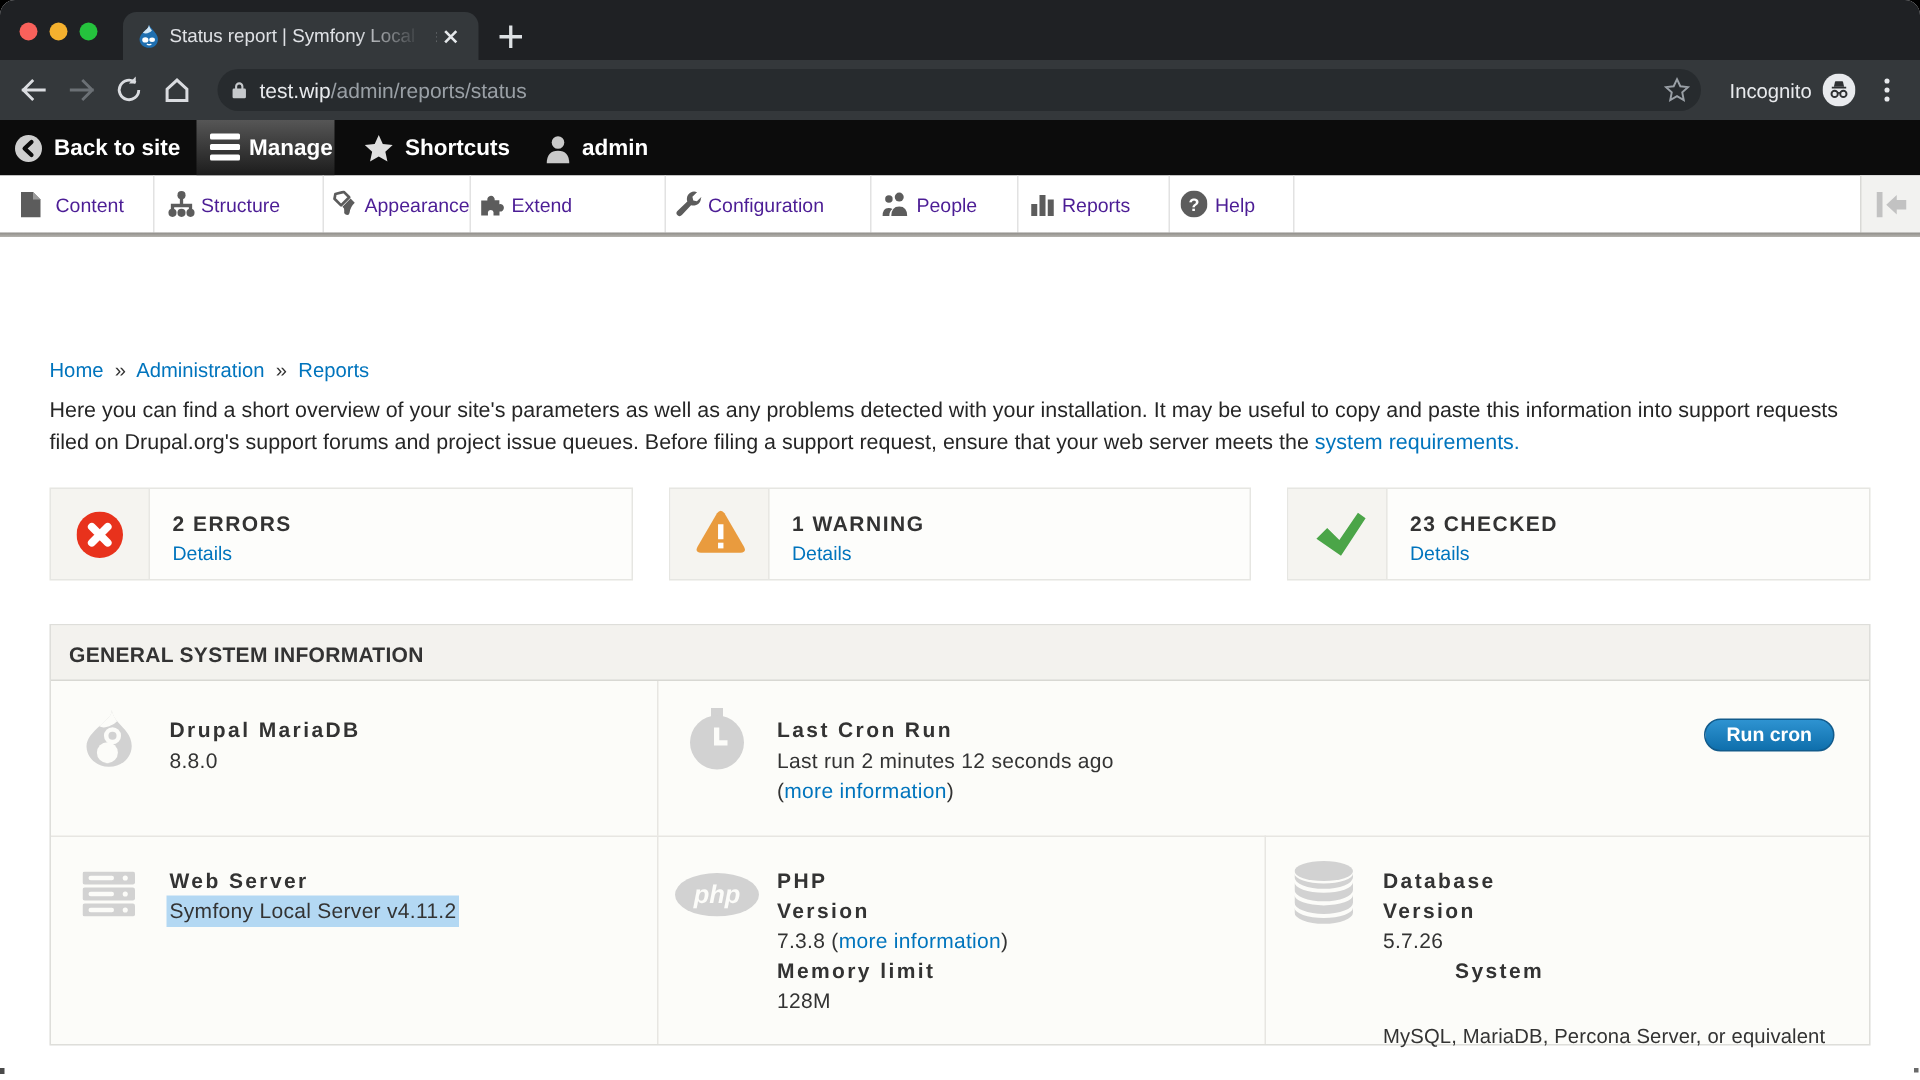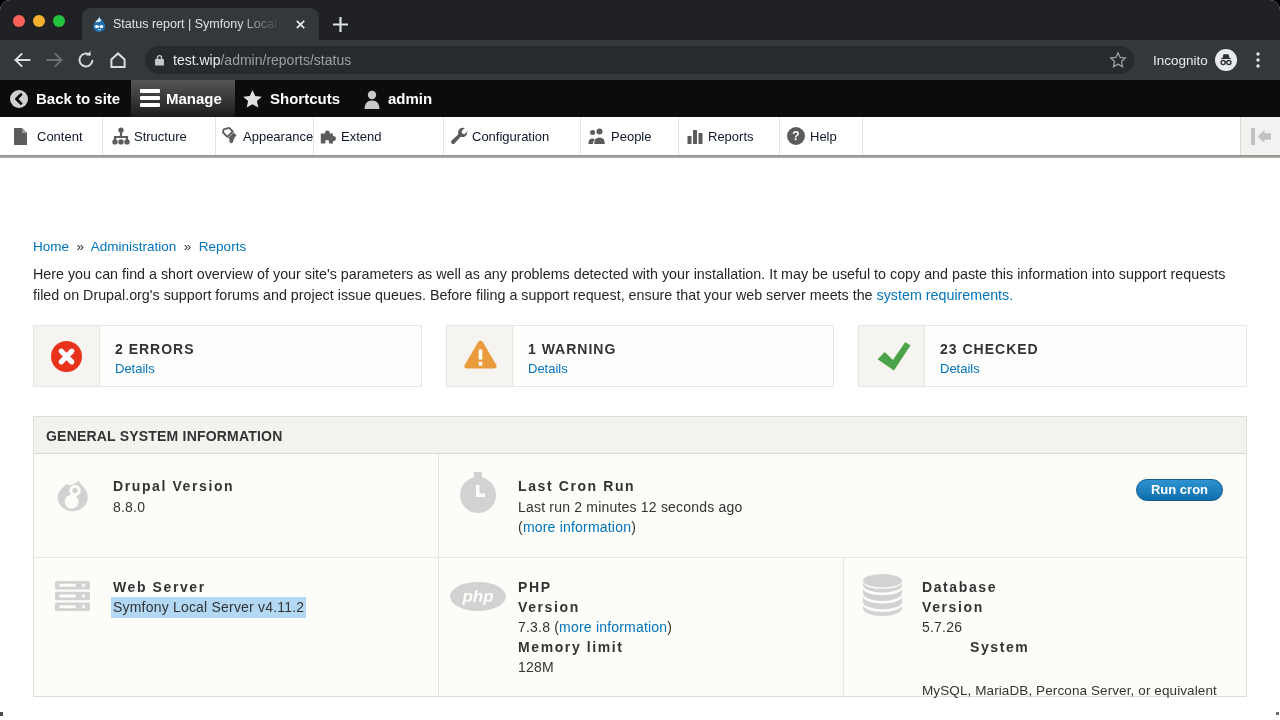--- a/index.html
+++ b/index.html
@@ -20,26 +20,26 @@
 
 #ctoolbar { position:absolute; left:0; top:40px; width:1280px; height:40px; background:#34383b; }
 #urlpill { position:absolute; left:145px; top:6px; width:989px; height:28px; border-radius:14px; background:#272b2e; }
 #urltext { position:absolute; left:173px; top:12px; font-size:14px; color:#e8eaed; white-space:nowrap; }
 #urltext .gray { color:#9aa0a6; }
 #incog { position:absolute; left:1153px; top:12.5px; font-size:13.5px; color:#e8eaed; }
 
 
 #dbar { position:absolute; left:0; top:80px; width:1280px; height:37px; background:#0c0c0c; color:#fff; }
 #dbar .itm { position:absolute; top:0; height:37px; font-weight:bold; font-size:15px; color:#fff; }
-#manage { position:absolute; left:131px; top:0; width:104px; height:37px; background:linear-gradient(#565656, #1c1c1c); }
+#manage { position:absolute; left:131px; top:0; width:92px; height:37px; background:linear-gradient(#565656, #1c1c1c); }
 
 
 #mbar { position:absolute; left:0; top:117px; width:1280px; height:38px; background:#fff; }
 #mbar .mi { position:absolute; top:0; height:38px; border-right:1px solid #e2e2e2; }
-#mbar .ml { position:absolute; font-size:13px; color:#0f172a; top:12px; }
+#mbar .ml { position:absolute; font-size:13px; color:#4c1d95; top:12px; }
 #mshadow { position:absolute; left:0; top:155px; width:1280px; height:3px; background:linear-gradient(#8e8c88, #b5b3ae); }
 
 
 #phead { position:absolute; left:0; top:158px; width:1280px; height:62px; background:#e0dfd8; }
 #phead h1 { position:absolute; left:33px; top:30px; font-size:20px; font-weight:bold; color:#333; letter-spacing:1.5px; }
 
 
 #content { position:absolute; left:0; top:220px; width:1280px; height:500px; background:#fff; }
 #crumb { position:absolute; left:33px; top:19px; font-size:13.5px; color:#333; }
 #crumb a { color:#0074bd; text-decoration:none; }
@@ -267,21 +267,21 @@
       <div class="abs" style="left:404px; top:140px; width:1px; height:139px; background:#e7e6e2;"></div>
       <div class="abs" style="left:809px; top:140px; width:1px; height:139px; background:#e7e6e2;"></div>
 
       <svg class="abs" style="left:20px; top:56px;" width="37" height="40" viewBox="0 0 37 40">
         <path d="M20.5 0 C20.8 4.2 16.6 7 12.2 11.2 C7.8 15.3 3.4 19.6 3.7 25 C4 32.2 10.3 38 18.4 38.2 C26.8 38.4 33.6 32.3 33.8 24.6 C34 17.4 28.4 12.6 25.3 9.2 C23 6.6 21 4 20.5 0 Z" fill="#d2d2d2"></path>
         <path d="M12.2 11.2 C16.6 7 20.8 4.2 20.5 0 C21 3.4 22.4 5.7 24.1 7.9 C21.6 10.4 15.6 13.3 12.2 11.2 Z" fill="#fcfcf9"></path>
         <circle cx="21" cy="17.5" r="5.7" fill="#fcfcf9"></circle>
         <circle cx="21" cy="17.5" r="2.7" fill="#d2d2d2"></circle>
         <circle cx="17.6" cy="28.8" r="7" fill="#fcfcf9"></circle>
       </svg>
-      <div class="cell-t" style="left:79px; top:61px;">Drupal Version</div>
+      <div class="cell-t" style="left:79px; top:61px;">Drupal MariaDB</div>
       <div class="cell-x" style="left:79px; top:82px;">8.8.0</div>
 
       <svg class="abs" style="left:425px; top:55px;" width="38" height="42" viewBox="0 0 38 42">
           <rect x="15" y="0" width="8" height="6" fill="#d2d2d2"></rect>
           <circle cx="19" cy="23" r="18" fill="#d2d2d2"></circle>
           <path d="M17 13 V25 H26 V21.5 H20.5 V13 Z" fill="#fcfcf9"></path>
         </svg>
       <div class="cell-t" style="left:484px; top:61px;">Last Cron Run</div>
       <div class="cell-x" style="left:484px; top:82px;">Last run 2 minutes 12 seconds ago</div>
       <div class="cell-x" style="left:484px; top:102px;">(<a>more information</a>)</div>

